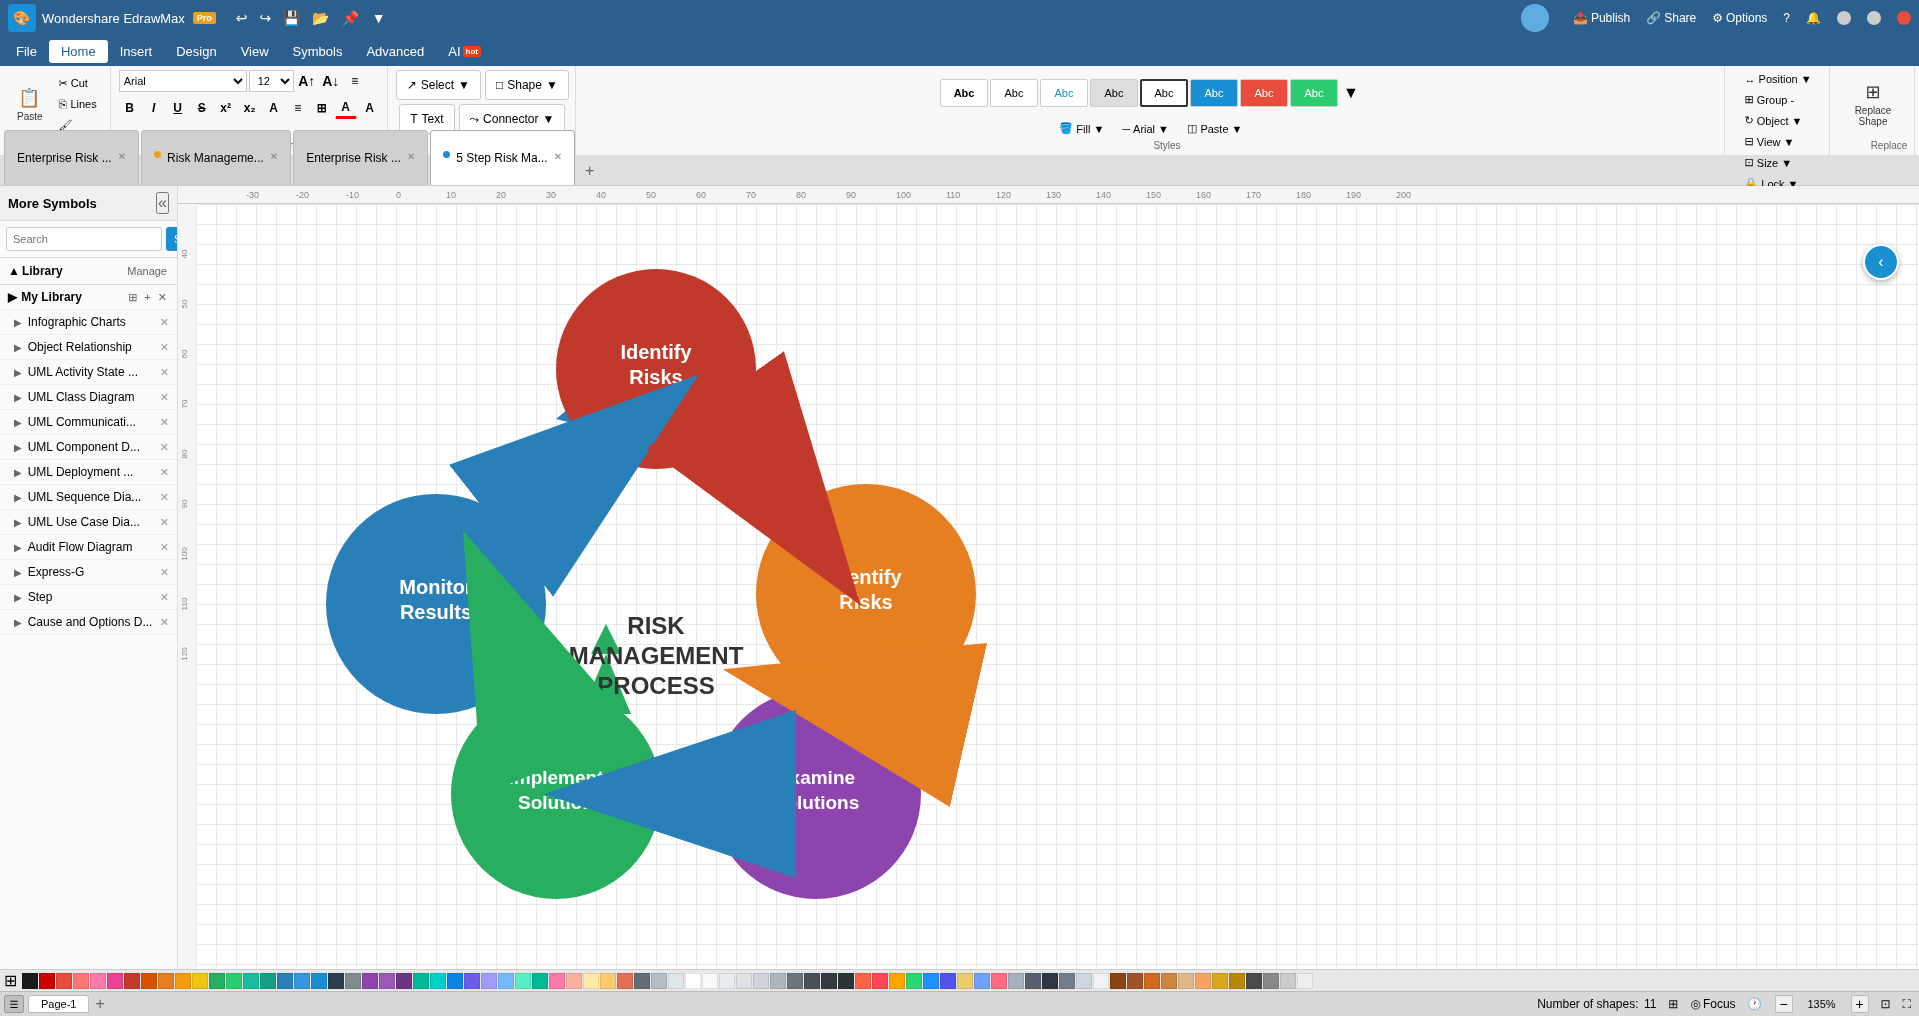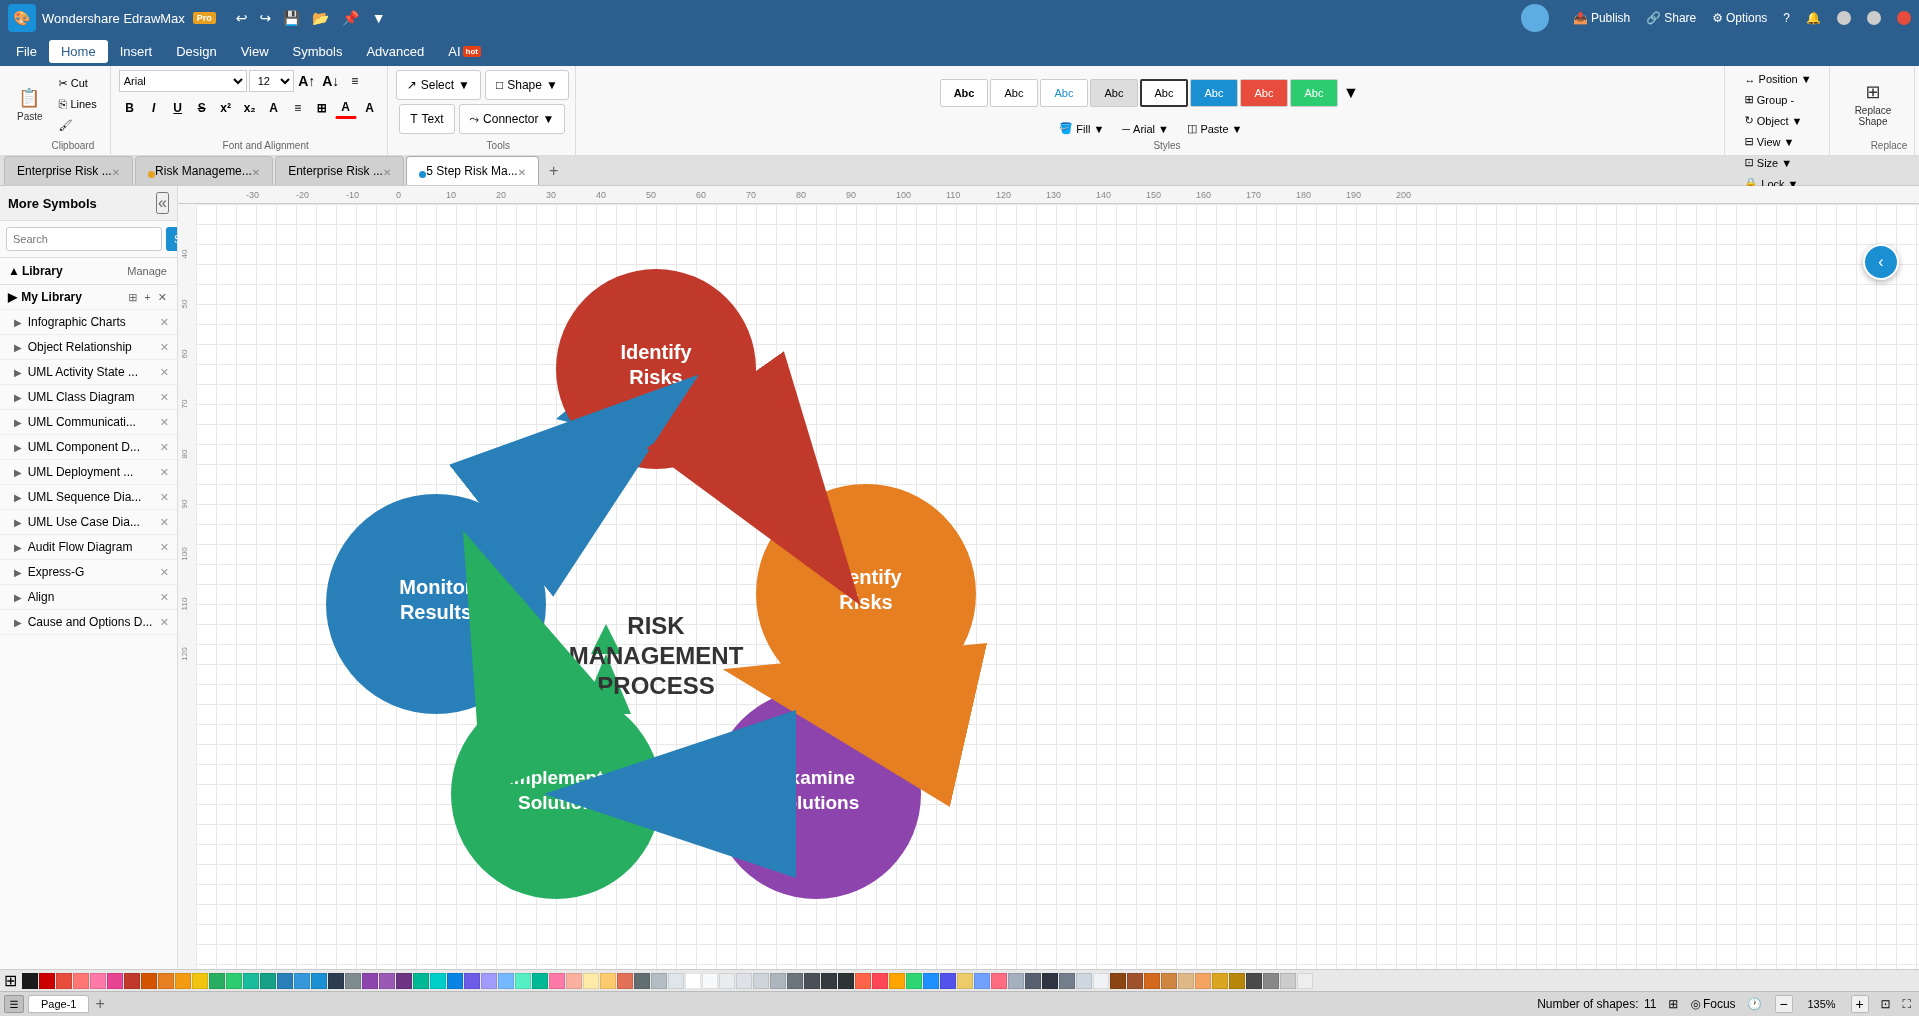--- a/index.html
+++ b/index.html
@@ -155,30 +155,30 @@
     
     #tabs-bar {
       height: 30px;
       background: #e0e0e0;
       display: flex;
       align-items: flex-end;
       padding: 0 4px;
       border-bottom: 1px solid #ccc;
     }
     .tab {
-      padding: 7px 12px;
+      padding: 20px 12px;
       background: #d0d0d0;
       border: 1px solid #bbb;
       border-bottom: none;
       border-radius: 4px 4px 0 0;
       cursor: pointer;
       font-size: 12px;
       display: flex;
-      align-items: flex-end;
-      gap: 0;
+      align-items: flex-start;
+      gap: 6px;
       margin-right: 2px;
     }
     .tab.active { background: white; border-color: #aaa; }
     .tab .close-tab { font-size: 10px; color: #888; cursor: pointer; }
     .tab .dot { width: 7px; height: 7px; border-radius: 50%; background: #e8a020; }
     .tab .dot-blue { width: 7px; height: 7px; border-radius: 50%; background: #1a8fd1; }
     .tab-add { padding: 5px 8px; cursor: pointer; font-size: 16px; color: #666; }
 
     
     #main-area {
@@ -755,21 +755,21 @@
       <div class="panel-item">
         <div style="display:flex;align-items:center;gap:2px;">
           <span class="item-expand">▶</span>
           <span>Express-G</span>
         </div>
         <span class="item-close">✕</span>
       </div>
       <div class="panel-item">
         <div style="display:flex;align-items:center;gap:2px;">
           <span class="item-expand">▶</span>
-          <span>Align</span>
+          <span>Step</span>
         </div>
         <span class="item-close">✕</span>
       </div>
       <div class="panel-item">
         <div style="display:flex;align-items:center;gap:2px;">
           <span class="item-expand">▶</span>
           <span>Cause and Options D...</span>
         </div>
         <span class="item-close">✕</span>
       </div>

